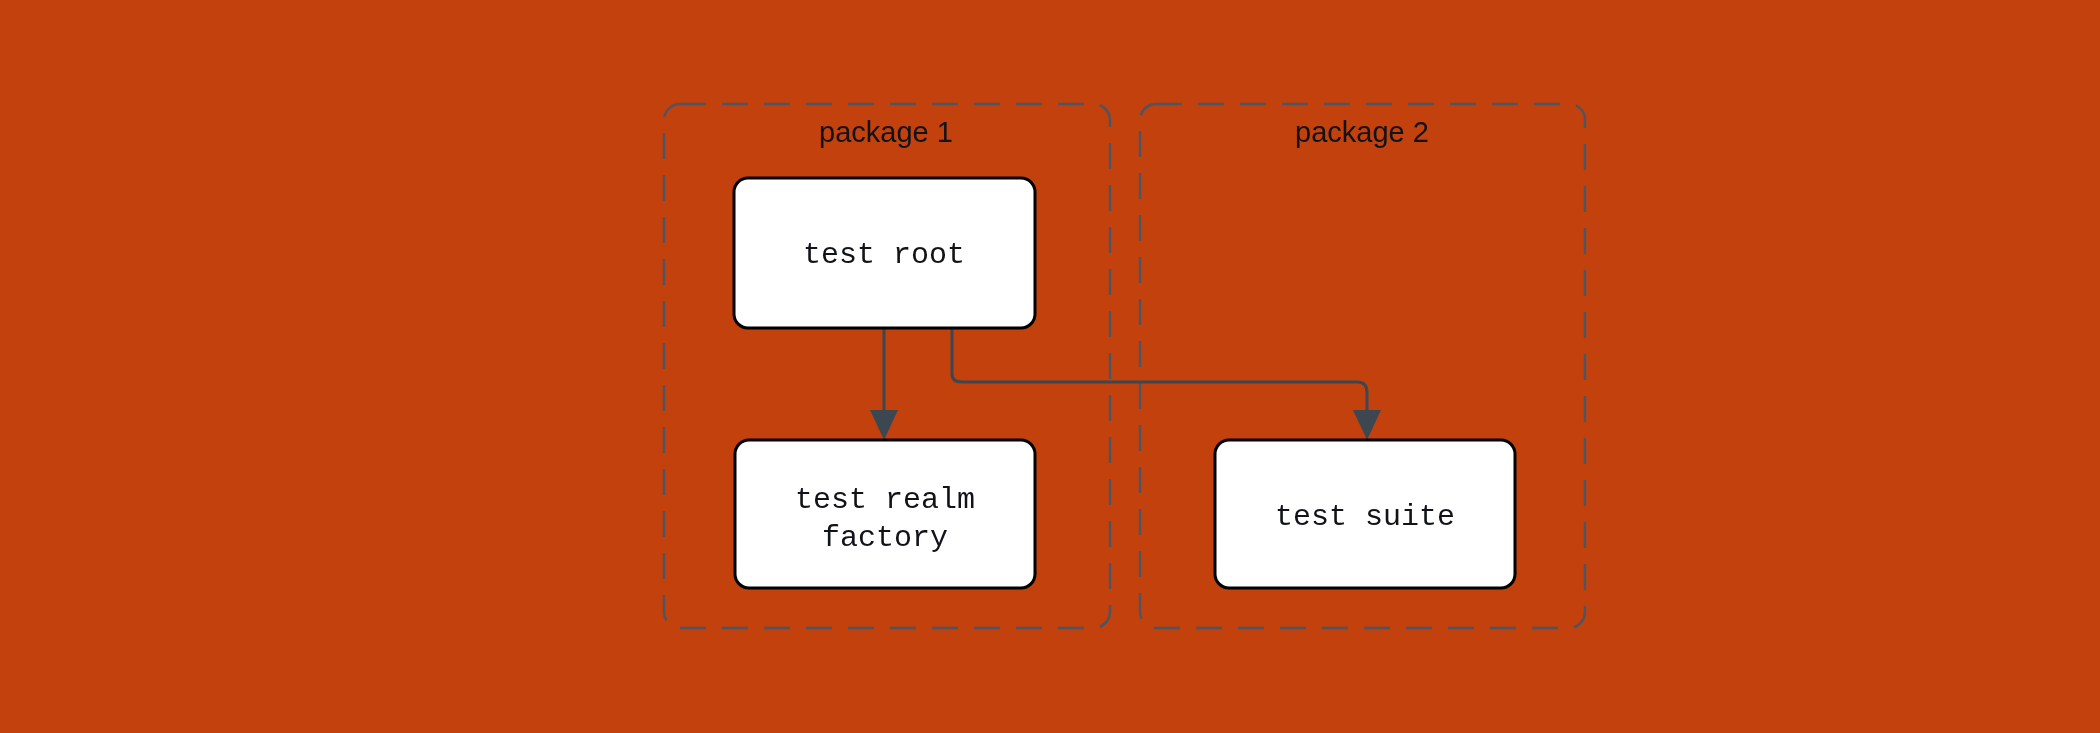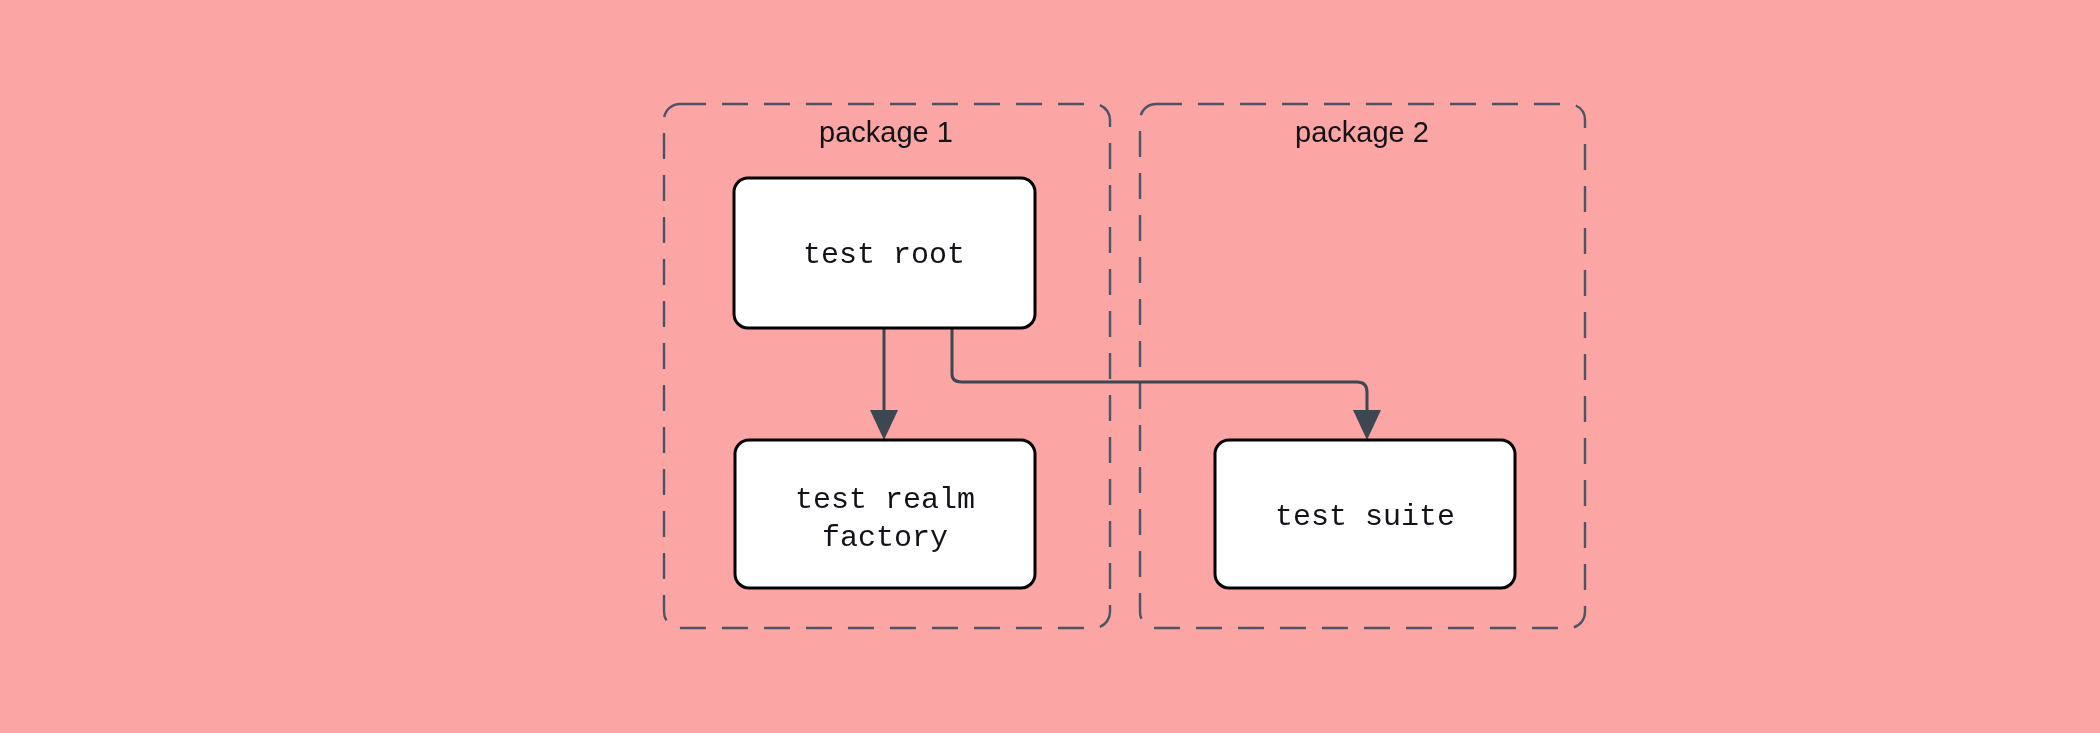--- a/index.html
+++ b/index.html
@@ -8,21 +8,21 @@
     padding: 0;
     background: #ffffff;
   }
   body {
     font-family: "Liberation Sans", sans-serif;
   }
   #canvas {
     position: relative;
     width: 2100px;
     height: 733px;
-    background: #fca5a5;
+    background: #c2410c;
     overflow: hidden;
   }
   #diagram-svg {
     position: absolute;
     left: 0;
     top: 0;
     width: 2100px;
     height: 733px;
   }
   .pkg-frame {

